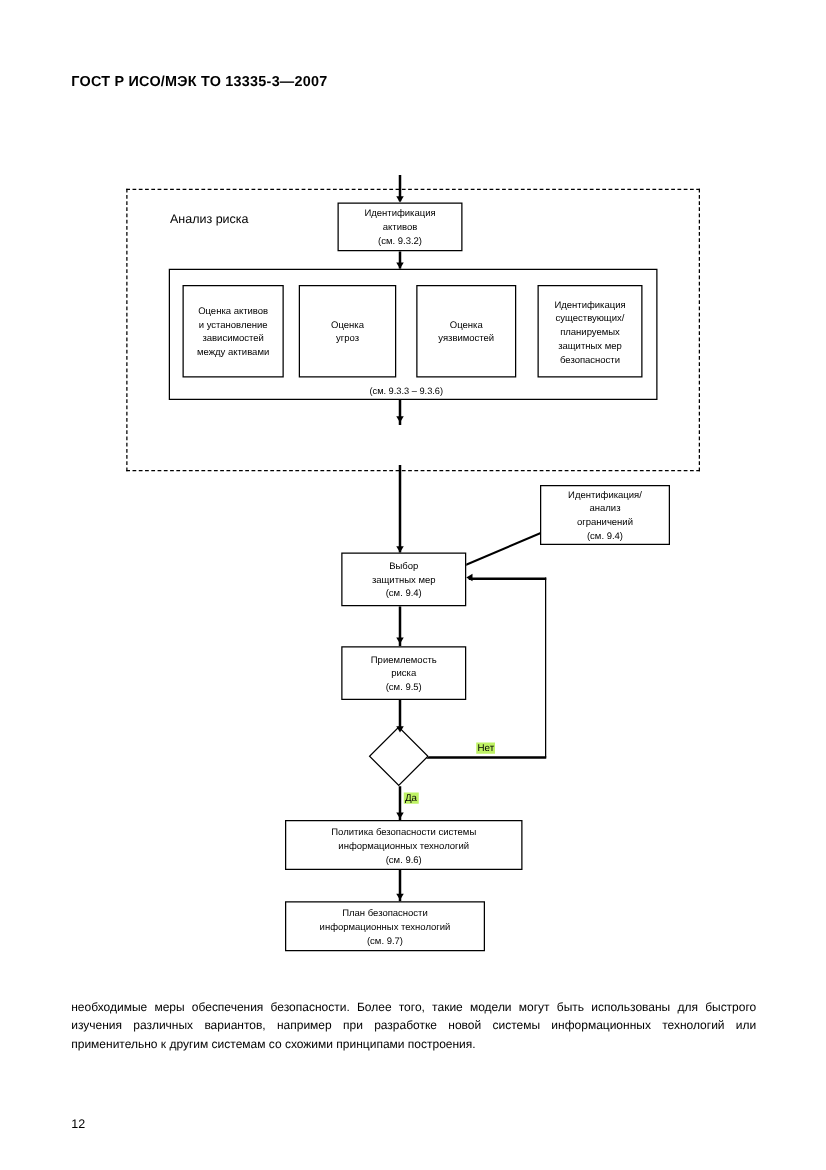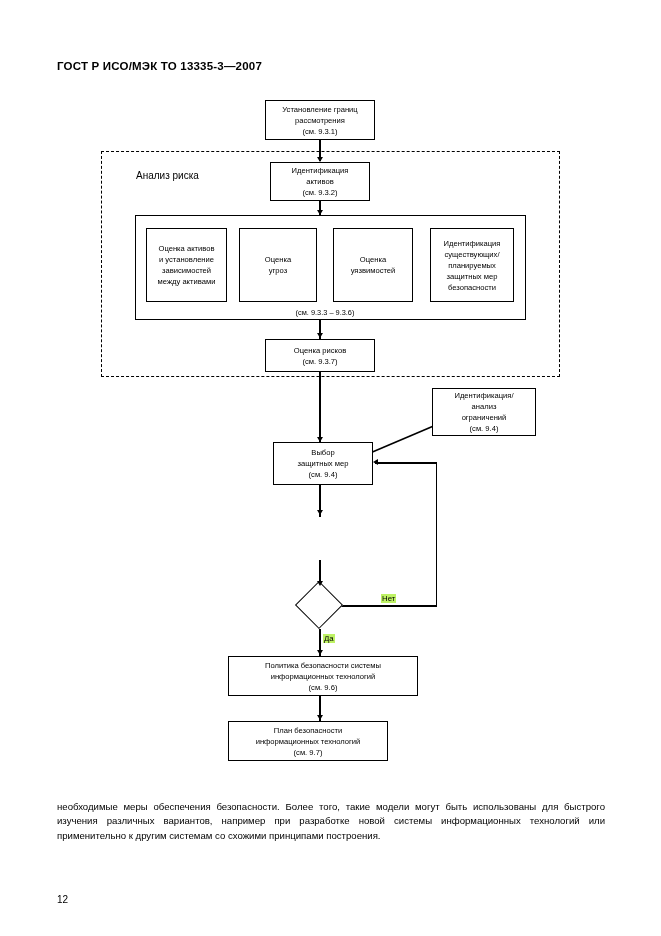--- a/index.html
+++ b/index.html
@@ -150,25 +150,20 @@
 
 <div class="page">
 
   <div class="doc-header">ГОСТ Р ИСО/МЭК ТО 13335-3—2007</div>
 
   <div class="figure">
 
     <div class="dashed-area" style="left:101px; top:151px; width:459px; height:226px;"></div>
     <div class="area-label" style="left:136px; top:170px;">Анализ риска</div>
 
-    <div class="box" style="left:265px; top:100px; width:110px; height:40px;">
-      <span class="ln">Установление границ</span>
-      <span class="ln">рассмотрения</span>
-      <span class="ln">(см. 9.3.1)</span>
-    </div>
 
     <div class="vline" style="left:319px; top:140px; height:21px;"></div>
     <div class="arrow-down" style="left:316.5px; top:157px;"></div>
 
     <div class="box" style="left:270px; top:162px; width:100px; height:39px;">
       <span class="ln">Идентификация</span>
       <span class="ln">активов</span>
       <span class="ln">(см. 9.3.2)</span>
     </div>
 
@@ -200,24 +195,20 @@
       <span class="ln">планируемых</span>
       <span class="ln">защитных мер</span>
       <span class="ln">безопасности</span>
     </div>
 
     <div class="range-label" style="left:270px; top:308px; width:110px;">(см. 9.3.3 – 9.3.6)</div>
 
     <div class="vline" style="left:319px; top:320px; height:20px;"></div>
     <div class="arrow-down" style="left:316.5px; top:333px;"></div>
 
-    <div class="box" style="left:265px; top:339px; width:110px; height:33px;">
-      <span class="ln">Оценка рисков</span>
-      <span class="ln">(см. 9.3.7)</span>
-    </div>
 
     <div class="vline" style="left:319px; top:372px; height:72px;"></div>
     <div class="arrow-down" style="left:316.5px; top:437px;"></div>
 
     <div class="box" style="left:432px; top:388px; width:104px; height:48px;">
       <span class="ln">Идентификация/</span>
       <span class="ln">анализ</span>
       <span class="ln">ограничений</span>
       <span class="ln">(см. 9.4)</span>
     </div>
@@ -229,20 +220,25 @@
 
     <div class="box" style="left:273px; top:442px; width:100px; height:43px;">
       <span class="ln">Выбор</span>
       <span class="ln">защитных мер</span>
       <span class="ln">(см. 9.4)</span>
     </div>
 
     <div class="vline" style="left:319px; top:485px; height:32px;"></div>
     <div class="arrow-down" style="left:316.5px; top:510px;"></div>
 
+    <div class="box" style="left:273px; top:517px; width:100px; height:43px;">
+      <span class="ln">Приемлемость</span>
+      <span class="ln">риска</span>
+      <span class="ln">(см. 9.5)</span>
+    </div>
 
     <div class="vline" style="left:319px; top:560px; height:28px;"></div>
     <div class="arrow-down" style="left:316.5px; top:581px;"></div>
 
     <div class="diamond" style="left:302px; top:588px;"></div>
 
     <div class="vline" style="left:319px; top:629px; height:28px;"></div>
     <div class="arrow-down" style="left:316.5px; top:650px;"></div>
     <div class="branch-label" style="left:323px; top:634px;">Да</div>
 

